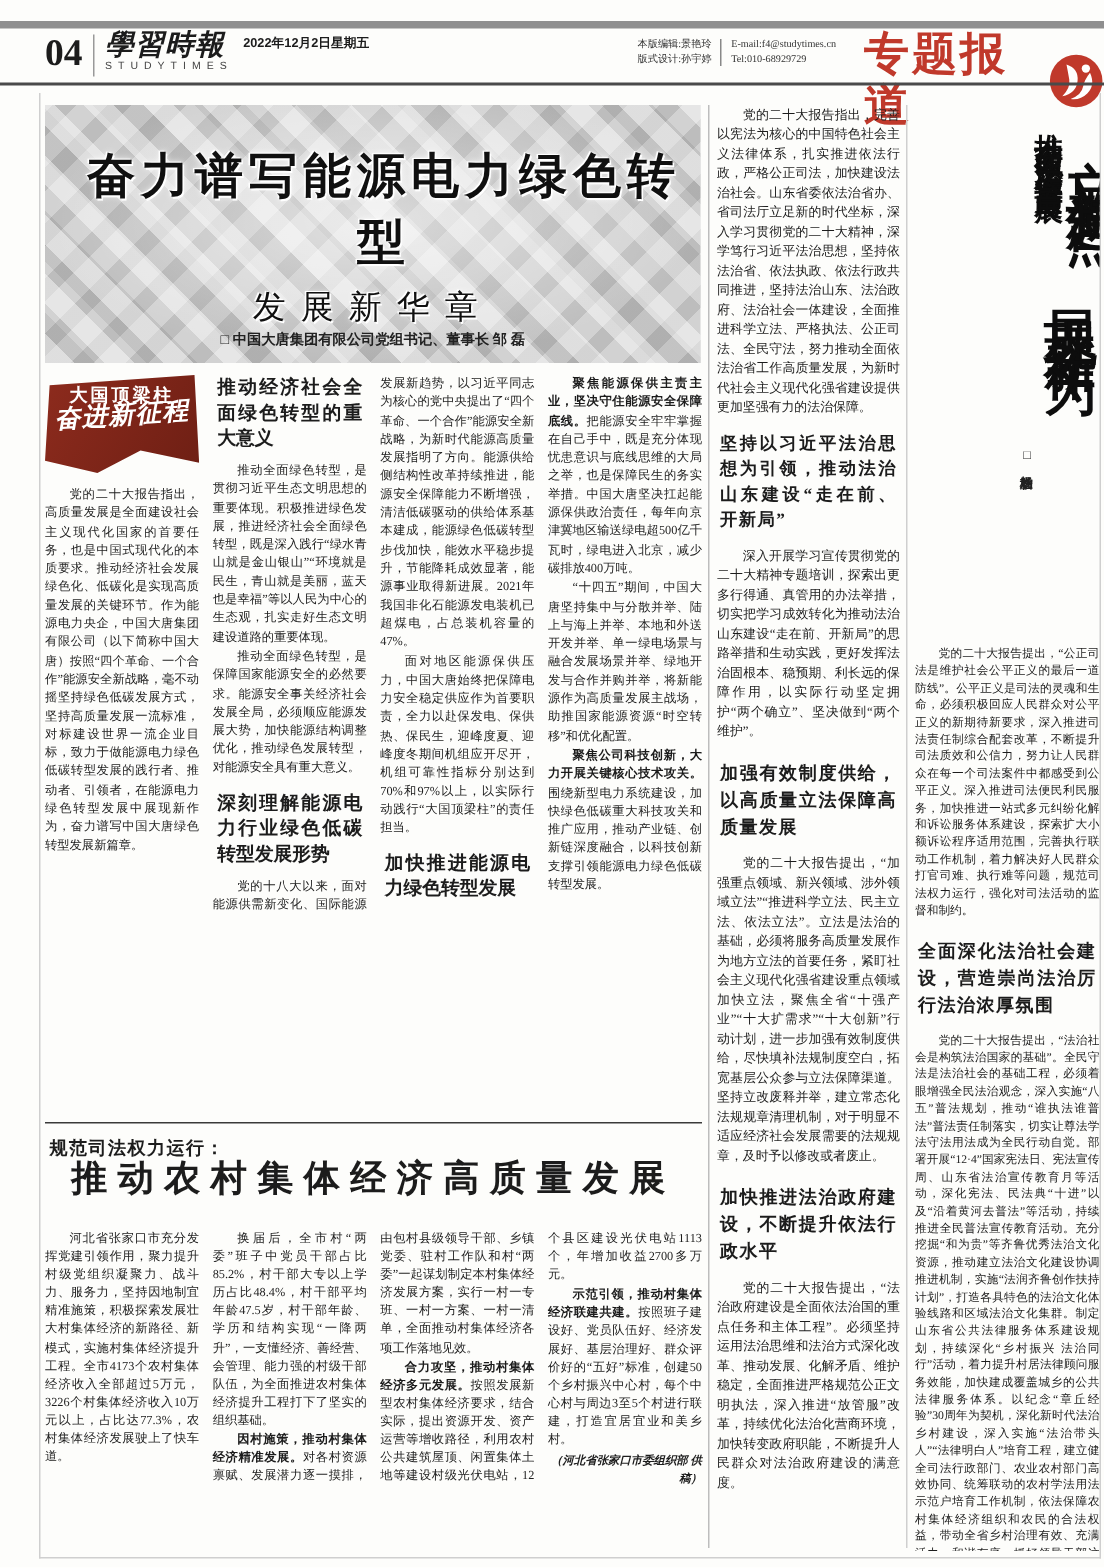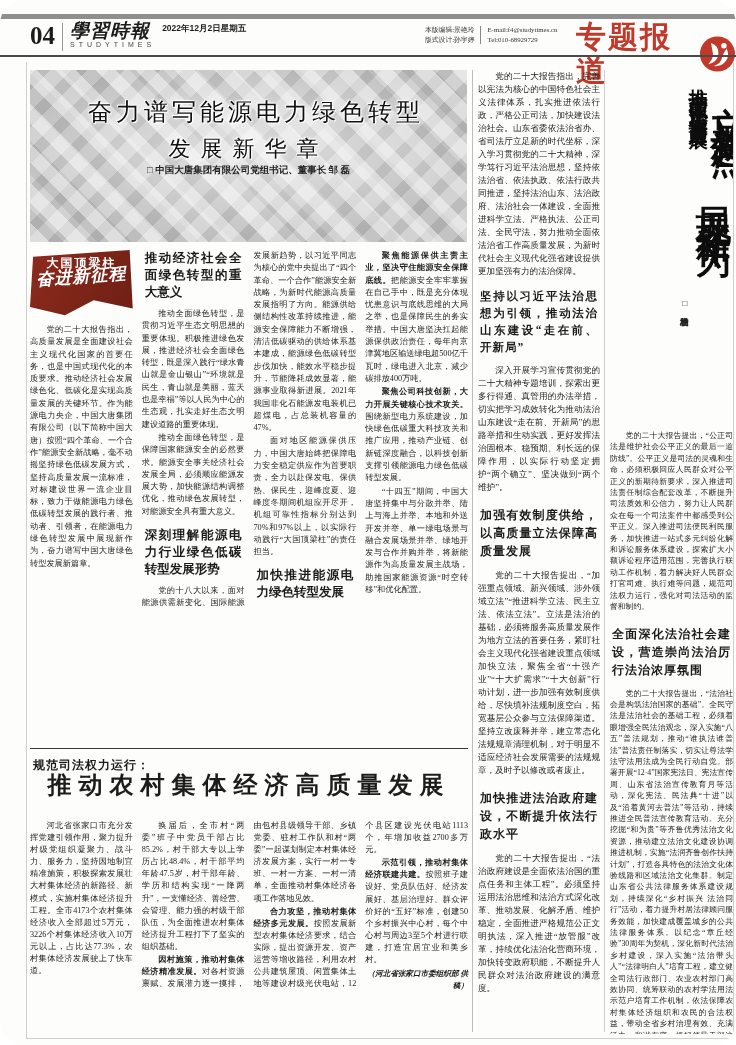--- a/index.html
+++ b/index.html
@@ -1,17 +1,17 @@
 <!DOCTYPE html>
 <html><head>
 <meta charset="utf-8">
 <style>
   html,body{margin:0;padding:0;background:#ffffff;}
   #page{position:relative;width:736px;height:1045px;background:#fdfdfb;overflow:hidden;
-        font-family:"Liberation Serif","DejaVu Serif",serif;color:#1c1c1c;border-radius:24px;}
+        font-family:"Liberation Serif","DejaVu Serif",serif;color:#1c1c1c;}
   .abs{position:absolute;}
   
   .topbar{left:0;top:14px;width:736px;height:5px;background:#8f8f8f;}
   .head-rule{left:0;top:55px;width:736px;height:2px;background:#4a4a4a;}
   .mast{left:30px;top:21px;display:flex;align-items:flex-start;gap:7px;}
   .pageno{font-size:25px;font-weight:bold;line-height:30px;}
   .mast-sep{width:1px;height:28px;background:#999;margin-top:2px;}
   .mast-name{font-size:19px;font-weight:bold;font-style:italic;line-height:20px;letter-spacing:1px;}
   .mast-en{font-size:7px;letter-spacing:4px;color:#444;font-family:"Liberation Sans",sans-serif;}
   .mast-date{font-size:8.5px;font-weight:bold;margin-top:2px;font-family:"Liberation Sans",sans-serif;}
@@ -29,21 +29,21 @@
   .hdiv-bottom{left:30px;top:748px;width:438px;height:1px;background:#3a3a3a;}
   
   .banner{left:30px;top:70px;width:437px;height:172px;
      background-color:#d2d2d2;
      background-image:
        radial-gradient(ellipse at 50% 45%, rgba(255,255,255,.55), rgba(255,255,255,0) 70%),
        repeating-linear-gradient(45deg, rgba(255,255,255,.45) 0 14px, rgba(0,0,0,0) 14px 28px),
        repeating-linear-gradient(-45deg, rgba(0,0,0,.10) 0 11px, rgba(0,0,0,0) 11px 26px),
        repeating-linear-gradient(45deg, rgba(90,90,90,.12) 0 24px, rgba(0,0,0,0) 24px 48px);
      text-align:center;}
-  .banner-t1{margin-top:26px;font-size:24px;font-weight:400;letter-spacing:4px;color:#101010;
+  .banner-t1{margin-top:26px;font-size:32px;font-weight:700;letter-spacing:4px;color:#101010;
      text-shadow:0 0 2px #fff,0 0 5px #fff,1px 1px 0 #fff,-1px -1px 0 #fff;padding-left:15px;}
   .banner-t2{font-size:22px;font-weight:400;letter-spacing:10px;color:#101010;margin-top:6px;
      text-shadow:0 0 2px #fff,0 0 5px #fff,1px 1px 0 #fff,-1px -1px 0 #fff;}
   .banner-by{font-size:9.5px;font-weight:bold;color:#222;}
   
   .main-cols{left:30px;top:250px;width:438px;height:494px;
      column-count:4;column-gap:9px;font-size:8.2px;line-height:12.3px;text-align:justify;}
   .main-cols p{margin:0 0 1px 0;text-indent:2em;}
   .h2m{font-weight:bold;font-size:12.5px;line-height:17px;text-align:justify;
        margin:9px 3px 7px 3px;text-indent:0;}
@@ -132,22 +132,22 @@
     </div>
     <p>党的二十大报告指出，高质量发展是全面建设社会主义现代化国家的首要任务，也是中国式现代化的本质要求。推动经济社会发展绿色化、低碳化是实现高质量发展的关键环节。作为能源电力央企，中国大唐集团有限公司（以下简称中国大唐）按照“四个革命、一个合作”能源安全新战略，毫不动摇坚持绿色低碳发展方式，坚持高质量发展一流标准，对标建设世界一流企业目标，致力于做能源电力绿色低碳转型发展的践行者、推动者、引领者，在能源电力绿色转型发展中展现新作为，奋力谱写中国大唐绿色转型发展新篇章。</p>
     <div class="h2m">推动经济社会全面绿色转型的重大意义</div>
     <p>推动全面绿色转型，是贯彻习近平生态文明思想的重要体现。积极推进绿色发展，推进经济社会全面绿色转型，既是深入践行“绿水青山就是金山银山”“环境就是民生，青山就是美丽，蓝天也是幸福”等以人民为中心的生态观，扎实走好生态文明建设道路的重要体现。</p>
     <p>推动全面绿色转型，是保障国家能源安全的必然要求。能源安全事关经济社会发展全局，必须顺应能源发展大势，加快能源结构调整优化，推动绿色发展转型，对能源安全具有重大意义。</p>
     <div class="h2m">深刻理解能源电力行业绿色低碳转型发展形势</div>
     <p>党的十八大以来，面对能源供需新变化、国际能源发展新趋势，以习近平同志为核心的党中央提出了“四个革命、一个合作”能源安全新战略，为新时代能源高质量发展指明了方向。能源供给侧结构性改革持续推进，能源安全保障能力不断增强，清洁低碳驱动的供给体系基本建成，能源绿色低碳转型步伐加快，能效水平稳步提升，节能降耗成效显著，能源事业取得新进展。2021年我国非化石能源发电装机已超煤电，占总装机容量的47%。</p>
     <p>面对地区能源保供压力，中国大唐始终把保障电力安全稳定供应作为首要职责，全力以赴保发电、保供热、保民生，迎峰度夏、迎峰度冬期间机组应开尽开，机组可靠性指标分别达到70%和97%以上，以实际行动践行“大国顶梁柱”的责任担当。</p>
     <div class="h2m">加快推进能源电力绿色转型发展</div>
     <p><span class="lead">聚焦能源保供主责主业，坚决守住能源安全保障底线。</span><span>把能源安全牢牢掌握在自己手中，既是充分体现忧患意识与底线思维的大局之举，也是保障民生的务实举措。中国大唐坚决扛起能源保供政治责任，每年向京津冀地区输送绿电超500亿千瓦时，绿电进入北京，减少碳排放400万吨。</span></p>
+    <p>“十四五”期间，中国大唐坚持集中与分散并举、陆上与海上并举、本地和外送开发并举、单一绿电场景与融合发展场景并举、绿地开发与合作并购并举，将新能源作为高质量发展主战场，助推国家能源资源“时空转移”和优化配置。</p>
     <p><span class="lead">聚焦公司科技创新，大力开展关键核心技术攻关。</span><span>围绕新型电力系统建设，加快绿色低碳重大科技攻关和推广应用，推动产业链、创新链深度融合，以科技创新支撑引领能源电力绿色低碳转型发展。</span></p>
-    <p>“十四五”期间，中国大唐坚持集中与分散并举、陆上与海上并举、本地和外送开发并举、单一绿电场景与融合发展场景并举、绿地开发与合作并购并举，将新能源作为高质量发展主战场，助推国家能源资源“时空转移”和优化配置。</p>
   </div>
 
   <div class="abs kicker">规范司法权力运行：</div>
   <div class="abs bot-head">推动农村集体经济高质量发展</div>
   <div class="abs bot-cols">
     <p>河北省张家口市充分发挥党建引领作用，聚力提升村级党组织凝聚力、战斗力、服务力，坚持因地制宜精准施策，积极探索发展壮大村集体经济的新路径、新模式，实施村集体经济提升工程。全市4173个农村集体经济收入全部超过5万元，3226个村集体经济收入10万元以上，占比达77.3%，农村集体经济发展驶上了快车道。</p>
     <p>换届后，全市村“两委”班子中党员干部占比85.2%，村干部大专以上学历占比48.4%，村干部平均年龄47.5岁，村干部年龄、学历和结构实现“一降两升”，一支懂经济、善经营、会管理、能力强的村级干部队伍，为全面推进农村集体经济提升工程打下了坚实的组织基础。</p>
     <p><span class="lead">因村施策，推动村集体经济精准发展。</span><span>对各村资源禀赋、发展潜力逐一摸排，由包村县级领导干部、乡镇党委、驻村工作队和村“两委”一起谋划制定本村集体经济发展方案，实行一村一专班、一村一方案、一村一清单，全面推动村集体经济各项工作落地见效。</span></p>
     <p><span class="lead">合力攻坚，推动村集体经济多元发展。</span><span>按照发展新型农村集体经济要求，结合实际，提出资源开发、资产运营等增收路径，利用农村公共建筑屋顶、闲置集体土地等建设村级光伏电站，12个县区建设光伏电站1113个，年增加收益2700多万元。</span></p>
     <p><span class="lead">示范引领，推动村集体经济联建共建。</span><span>按照班子建设好、党员队伍好、经济发展好、基层治理好、群众评价好的“五好”标准，创建50个乡村振兴中心村，每个中心村与周边3至5个村进行联建，打造宜居宜业和美乡村。</span></p>

